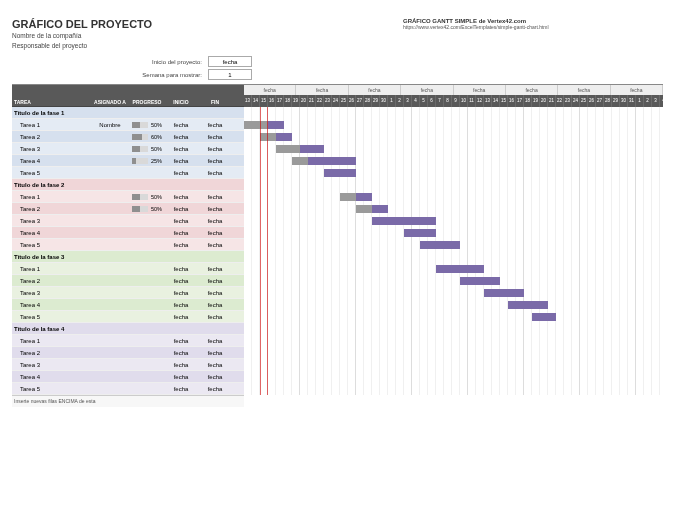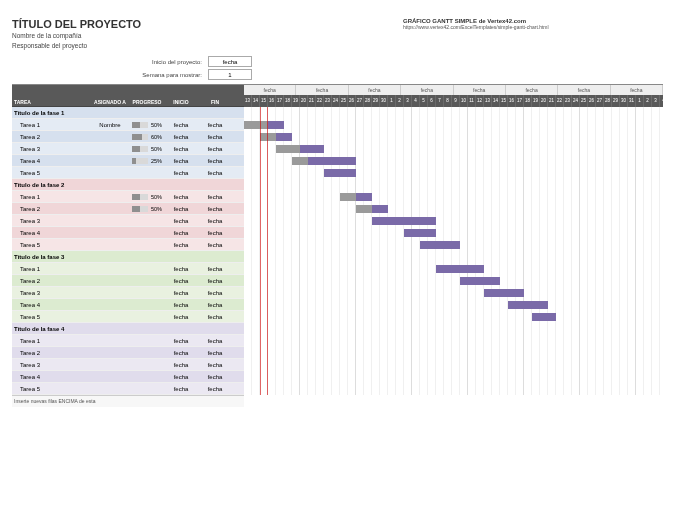--- a/index.html
+++ b/index.html
@@ -66,21 +66,21 @@
   .bar { position: absolute; height: 8px; top: 2px; background: #7a6aa8; }
   .bar-done { background: #9a9a9a; }
   
   .today-line { position: absolute; top: 0; bottom: 0; border-left: 1px solid #c00; border-right: 1px solid #c00; width: 8px; opacity: 0.6; pointer-events: none; }
 </style>
 </head>
 <body>
 
 <div class="header-row">
   <div>
-    <div class="title">TÍTULO DEL PROYECTO</div>
+    <div class="title">GRÁFICO DEL PROYECTO</div>
     <div class="sub-left">Nombre de la compañía</div>
     <div class="sub-left">Responsable del proyecto</div>
   </div>
   <div style="text-align:left; width:260px;">
     <div class="credit">GRÁFICO GANTT SIMPLE de Vertex42.com</div>
     <div class="credit-link">https://www.vertex42.com/ExcelTemplates/simple-gantt-chart.html</div>
   </div>
 </div>
 
 <div class="meta-block">

